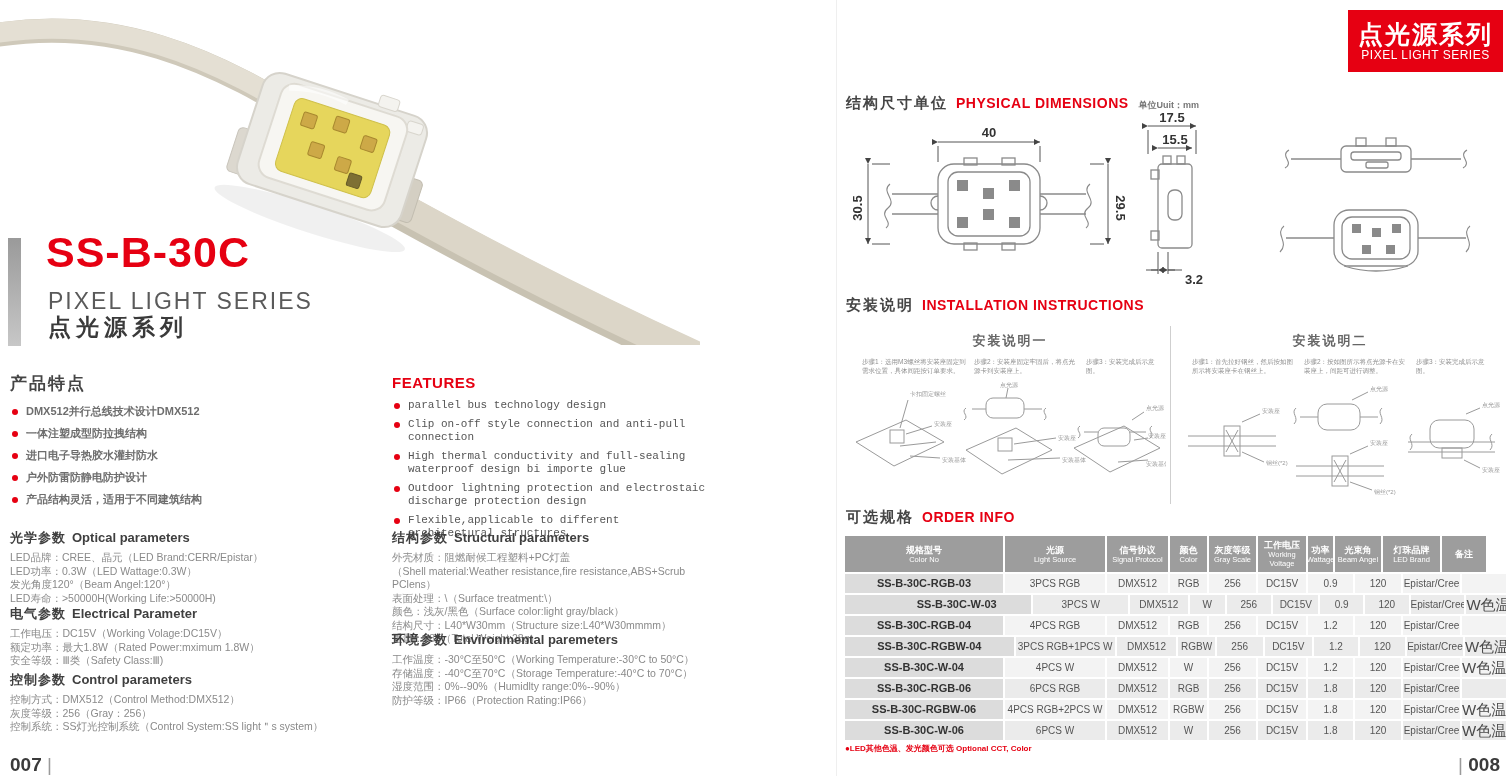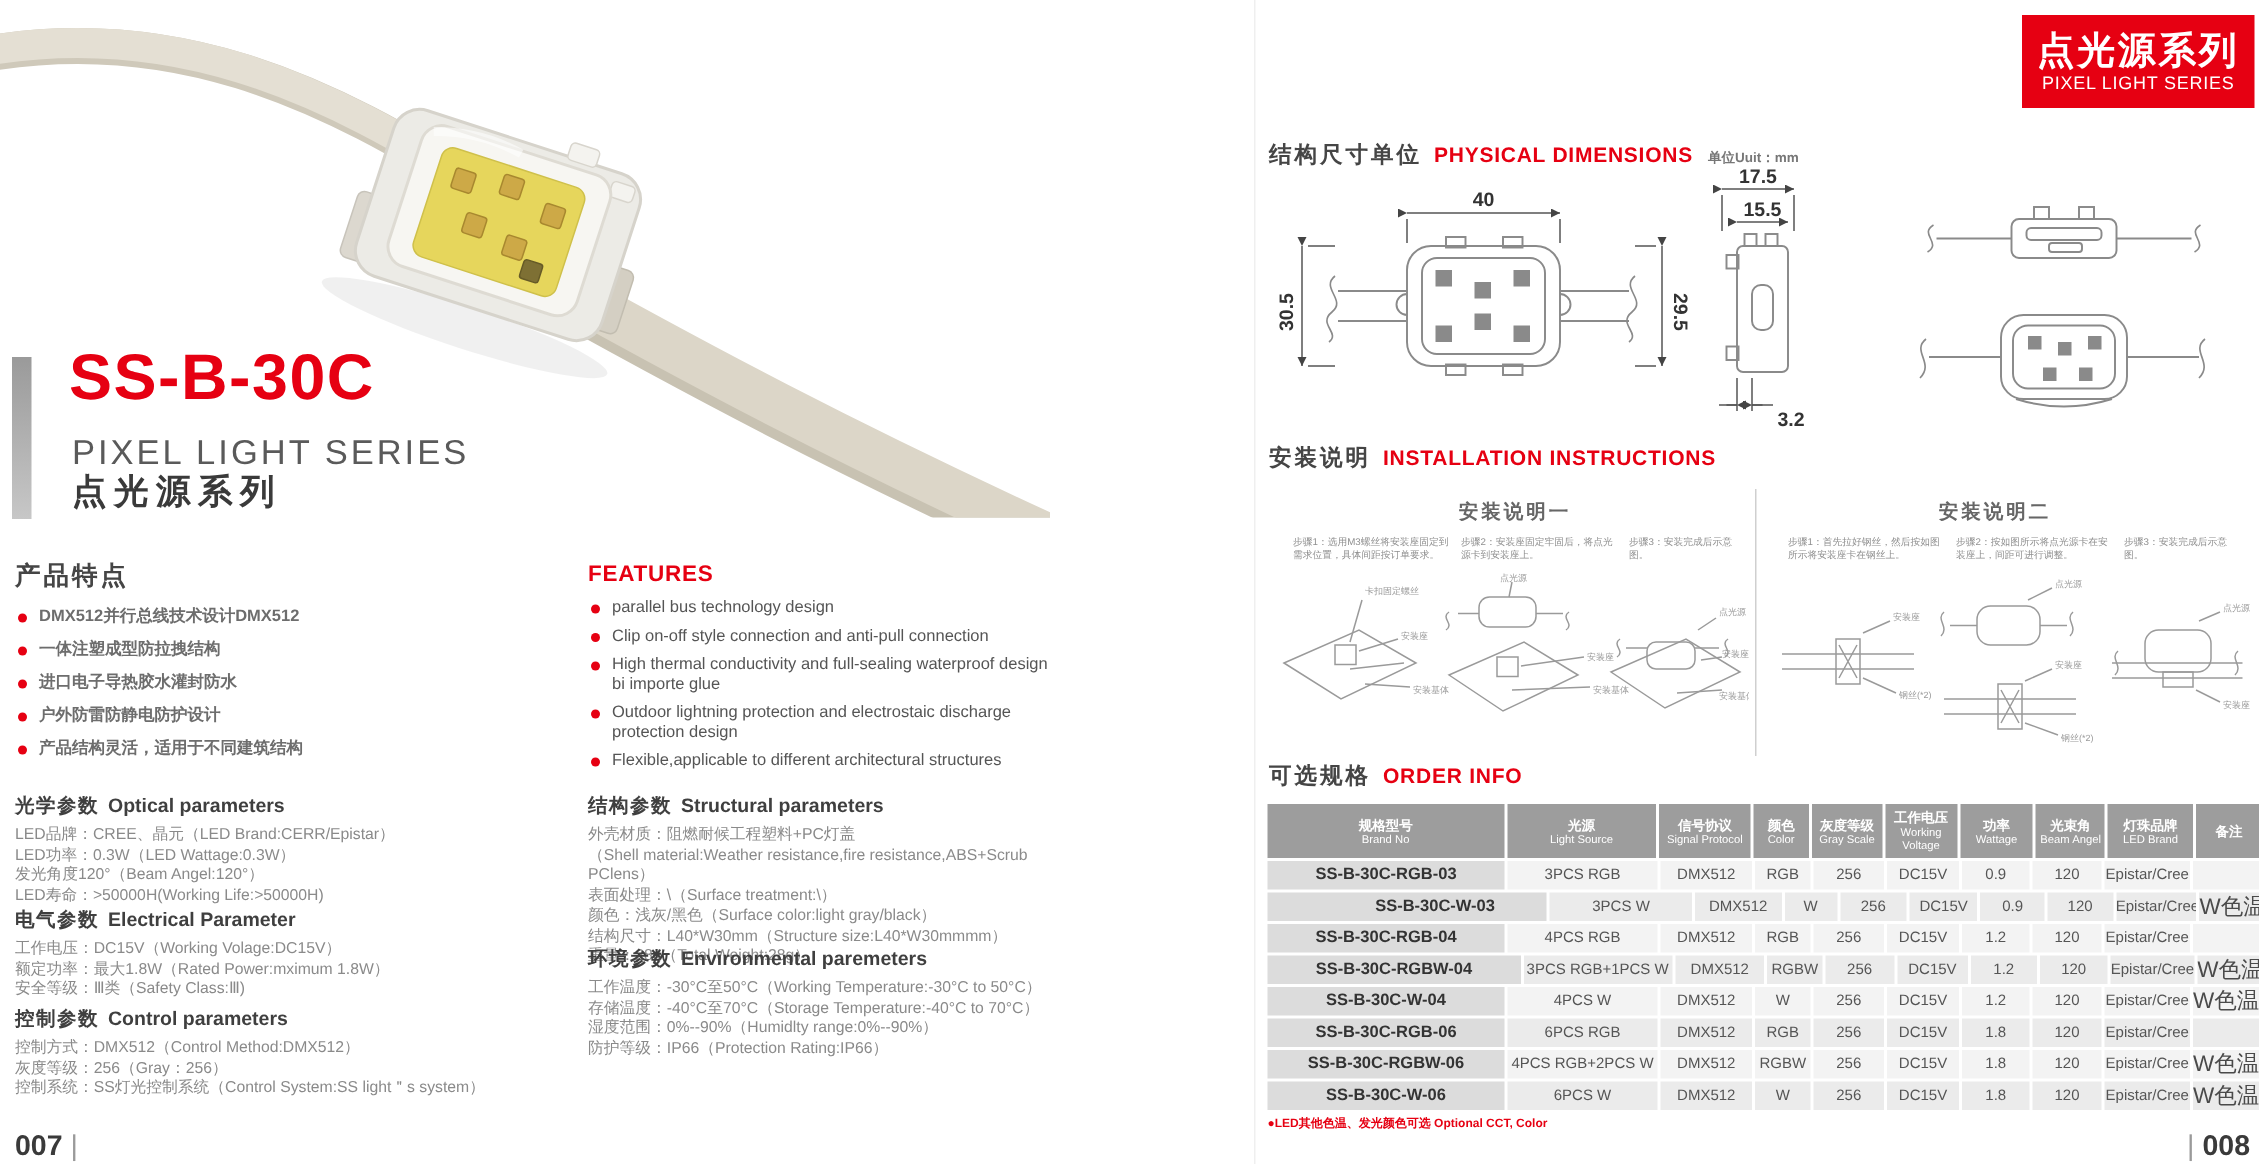--- a/index.html
+++ b/index.html
@@ -14,21 +14,21 @@
   
   .h-cn{font-size:17px;font-weight:bold;color:#454545;letter-spacing:2px;}
   .h-en{font-size:16px;font-weight:bold;color:#e60012;margin-left:8px;letter-spacing:.5px;}
   .h-small .h-cn{font-size:15px;}
   .h-small .h-en{font-size:14px;}
   .unit-note{font-size:9px;color:#777;margin-left:10px;font-weight:bold;}
   
   .b-row{display:flex;align-items:flex-start;margin-bottom:9px;}
   .dot{width:6px;height:6px;border-radius:50%;background:#e60012;flex:0 0 6px;margin:4px 8px 0 2px;}
   .b-tx{font-size:11px;color:#6d6d6d;font-weight:bold;line-height:13px;}
-  .b-row.en .b-tx{font-weight:normal;color:#555;line-height:13px;}
+  .b-row.en .b-tx{font-weight:normal;color:#555;line-height:13px;font-family:Liberation Mono, monospace;}
   .b-row.en{margin-bottom:6px;}
   
   .g-head{margin-bottom:4px;}
   .g-cn{font-size:13px;font-weight:bold;color:#3f3f3f;letter-spacing:1px;}
   .g-en{font-size:13px;font-weight:bold;color:#3f3f3f;margin-left:6px;}
   .g-line{font-size:10.5px;color:#8a8a8a;line-height:13.5px;}
   
   #badge{left:1348px;top:10px;width:155px;height:62px;background:#e60012;color:#fff;
          display:flex;flex-direction:column;align-items:center;justify-content:center;}
   #badge .bd-cn{font-size:25px;font-weight:bold;letter-spacing:2px;line-height:27px;}
@@ -376,21 +376,21 @@
   </svg>
 
   <div class="abs h-small" style="left:846px;top:508px">
     <span class="h-cn">可选规格</span><span class="h-en">ORDER INFO</span>
   </div>
 
   <div class="abs" id="order-table">
       <div class="t-row">
         <div class="t-hc" style="width: 158px;">
           <div class="hc-cn">规格型号</div>
-          <div class="hc-en">Brand No</div>
+          <div class="hc-en">Color No</div>
         </div>
         <div class="t-hc" style="width: 100px;">
           <div class="hc-cn">光源</div>
           <div class="hc-en">Light Source</div>
         </div>
         <div class="t-hc" style="width: 61px;">
           <div class="hc-cn">信号协议</div>
           <div class="hc-en">Signal Protocol</div>
         </div>
         <div class="t-hc" style="width: 37px;">
@@ -398,21 +398,21 @@
           <div class="hc-en">Color</div>
         </div>
         <div class="t-hc" style="width: 47px;">
           <div class="hc-cn">灰度等级</div>
           <div class="hc-en">Gray Scale</div>
         </div>
         <div class="t-hc" style="width: 48px;">
           <div class="hc-cn">工作电压</div>
           <div class="hc-en">Working Voltage</div>
         </div>
-        <div class="t-hc" style="width: 49px;">
+        <div class="t-hc" style="width: 25px;">
           <div class="hc-cn">功率</div>
           <div class="hc-en">Wattage</div>
         </div>
         <div class="t-hc" style="width: 46px;">
           <div class="hc-cn">光束角</div>
           <div class="hc-en">Beam Angel</div>
         </div>
         <div class="t-hc" style="width: 57px;">
           <div class="hc-cn">灯珠品牌</div>
           <div class="hc-en">LED Brand</div>

